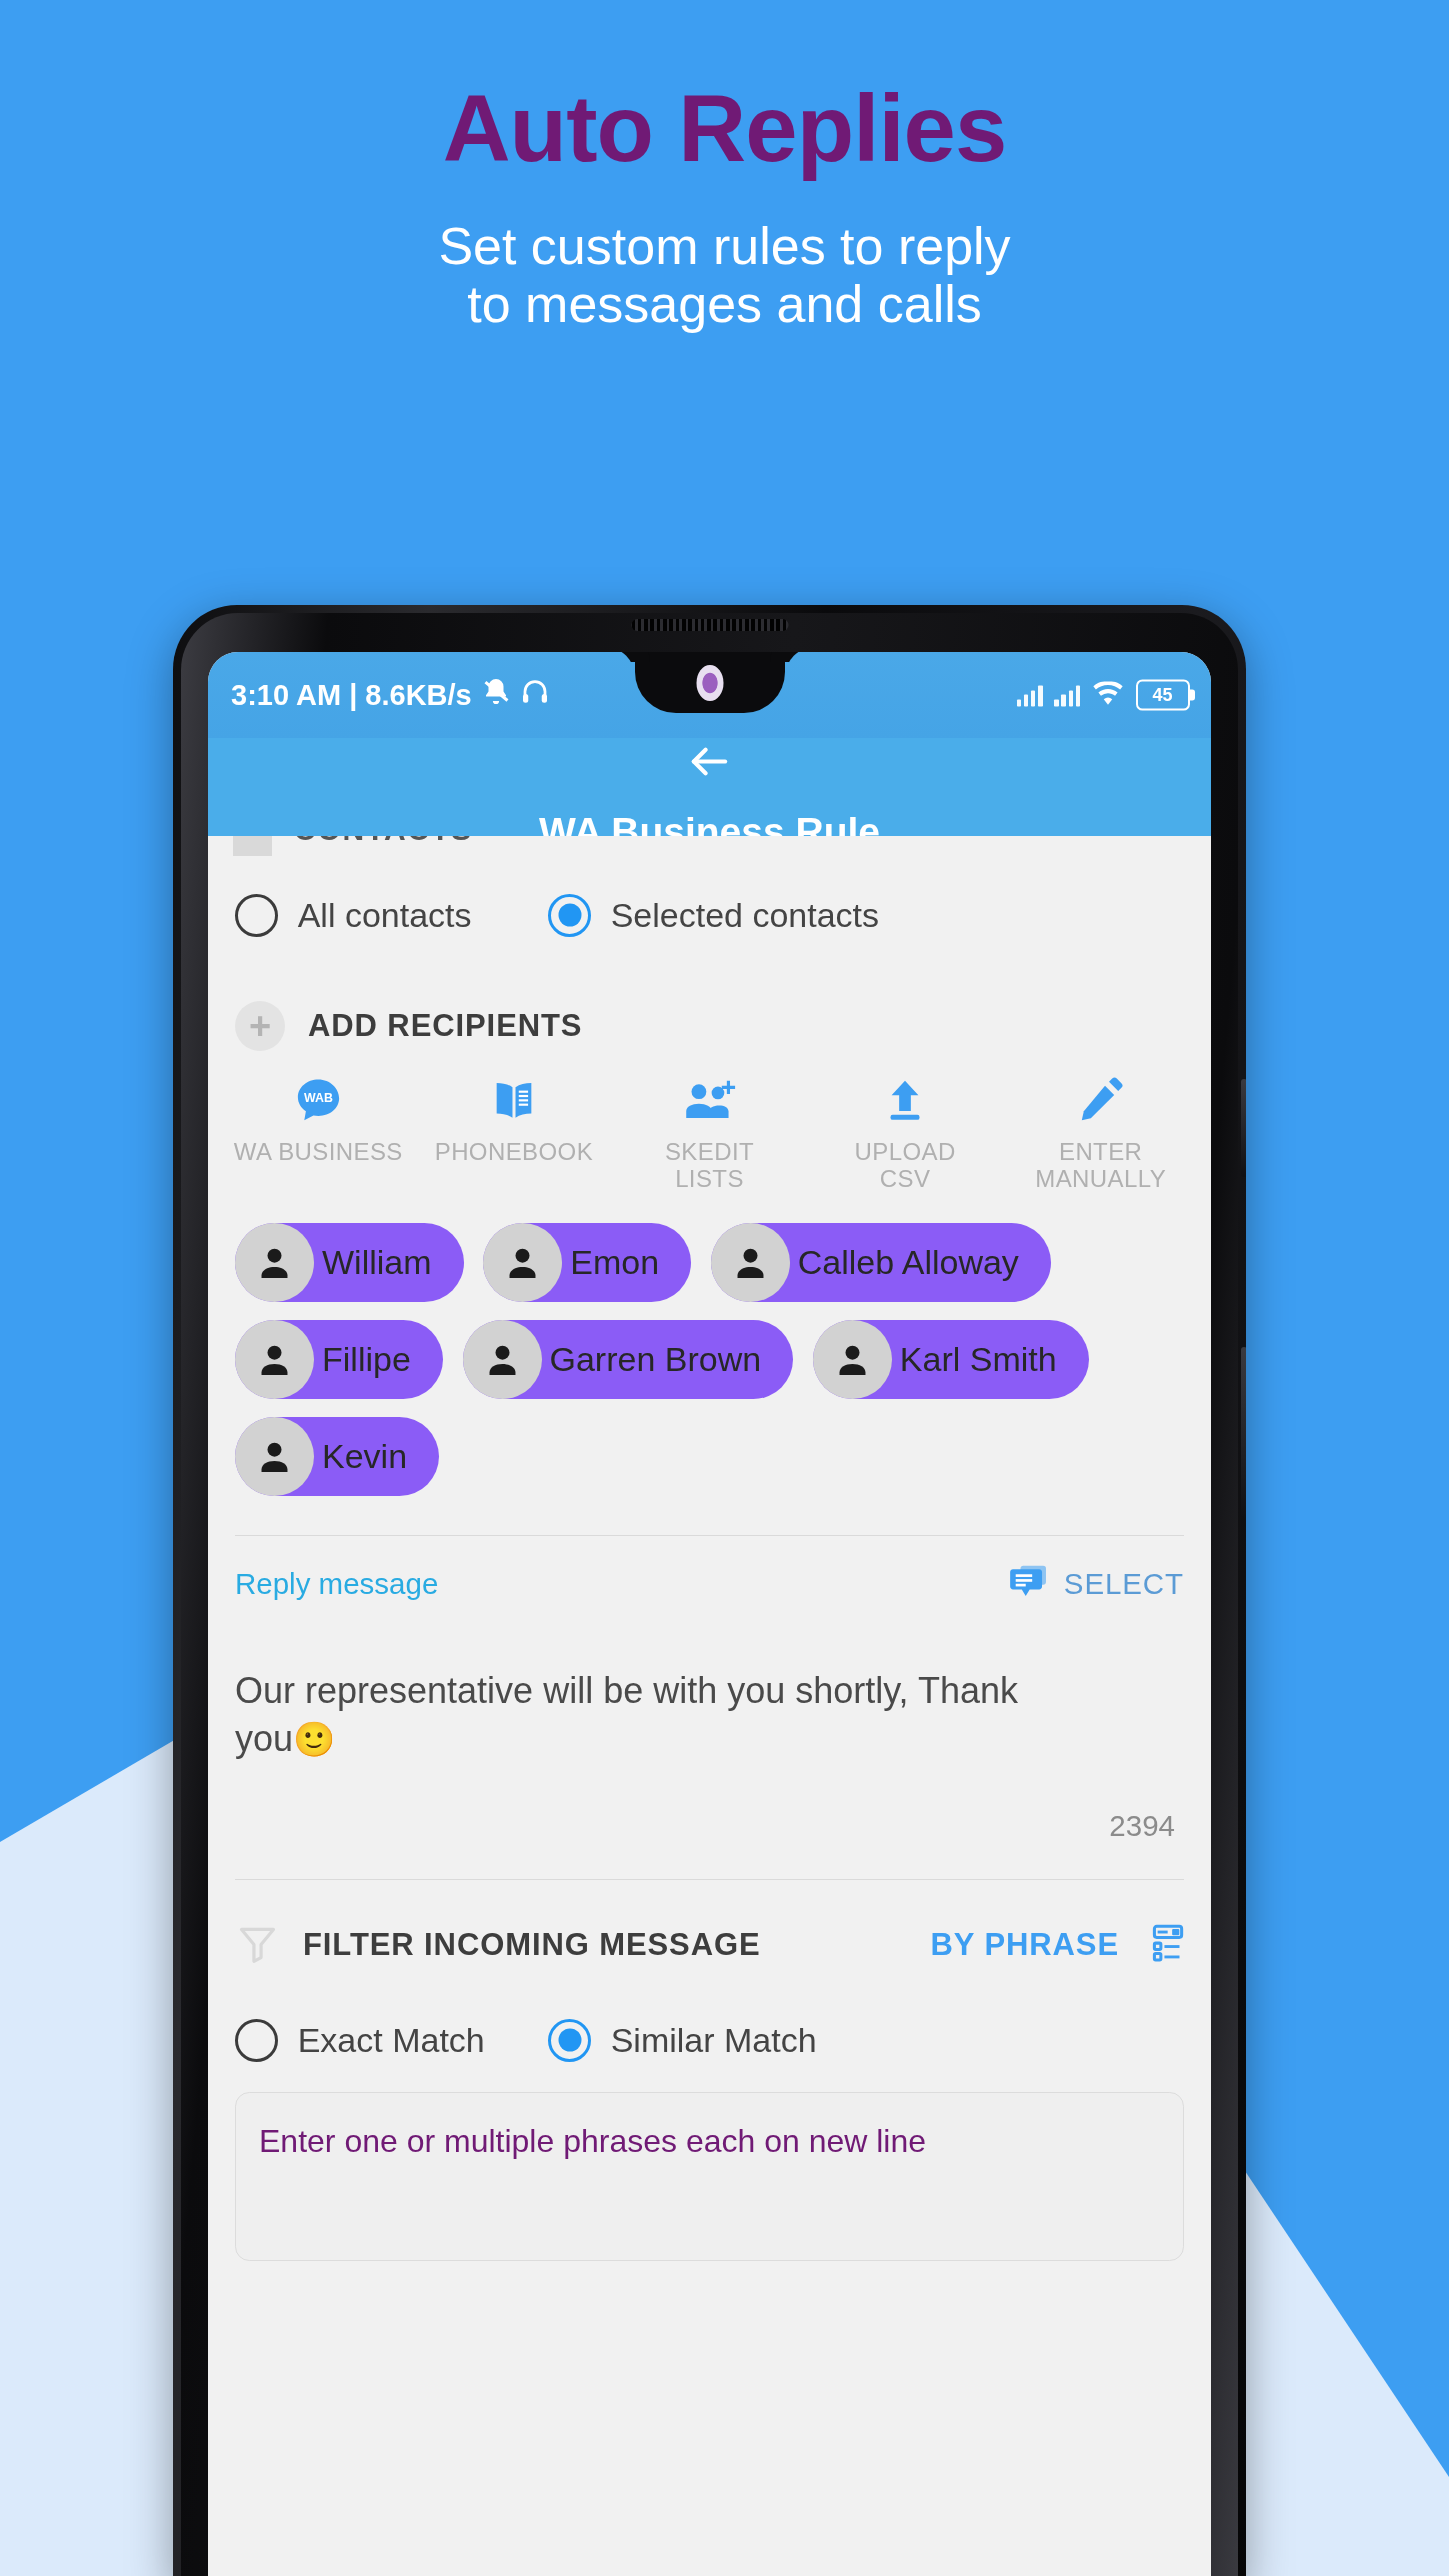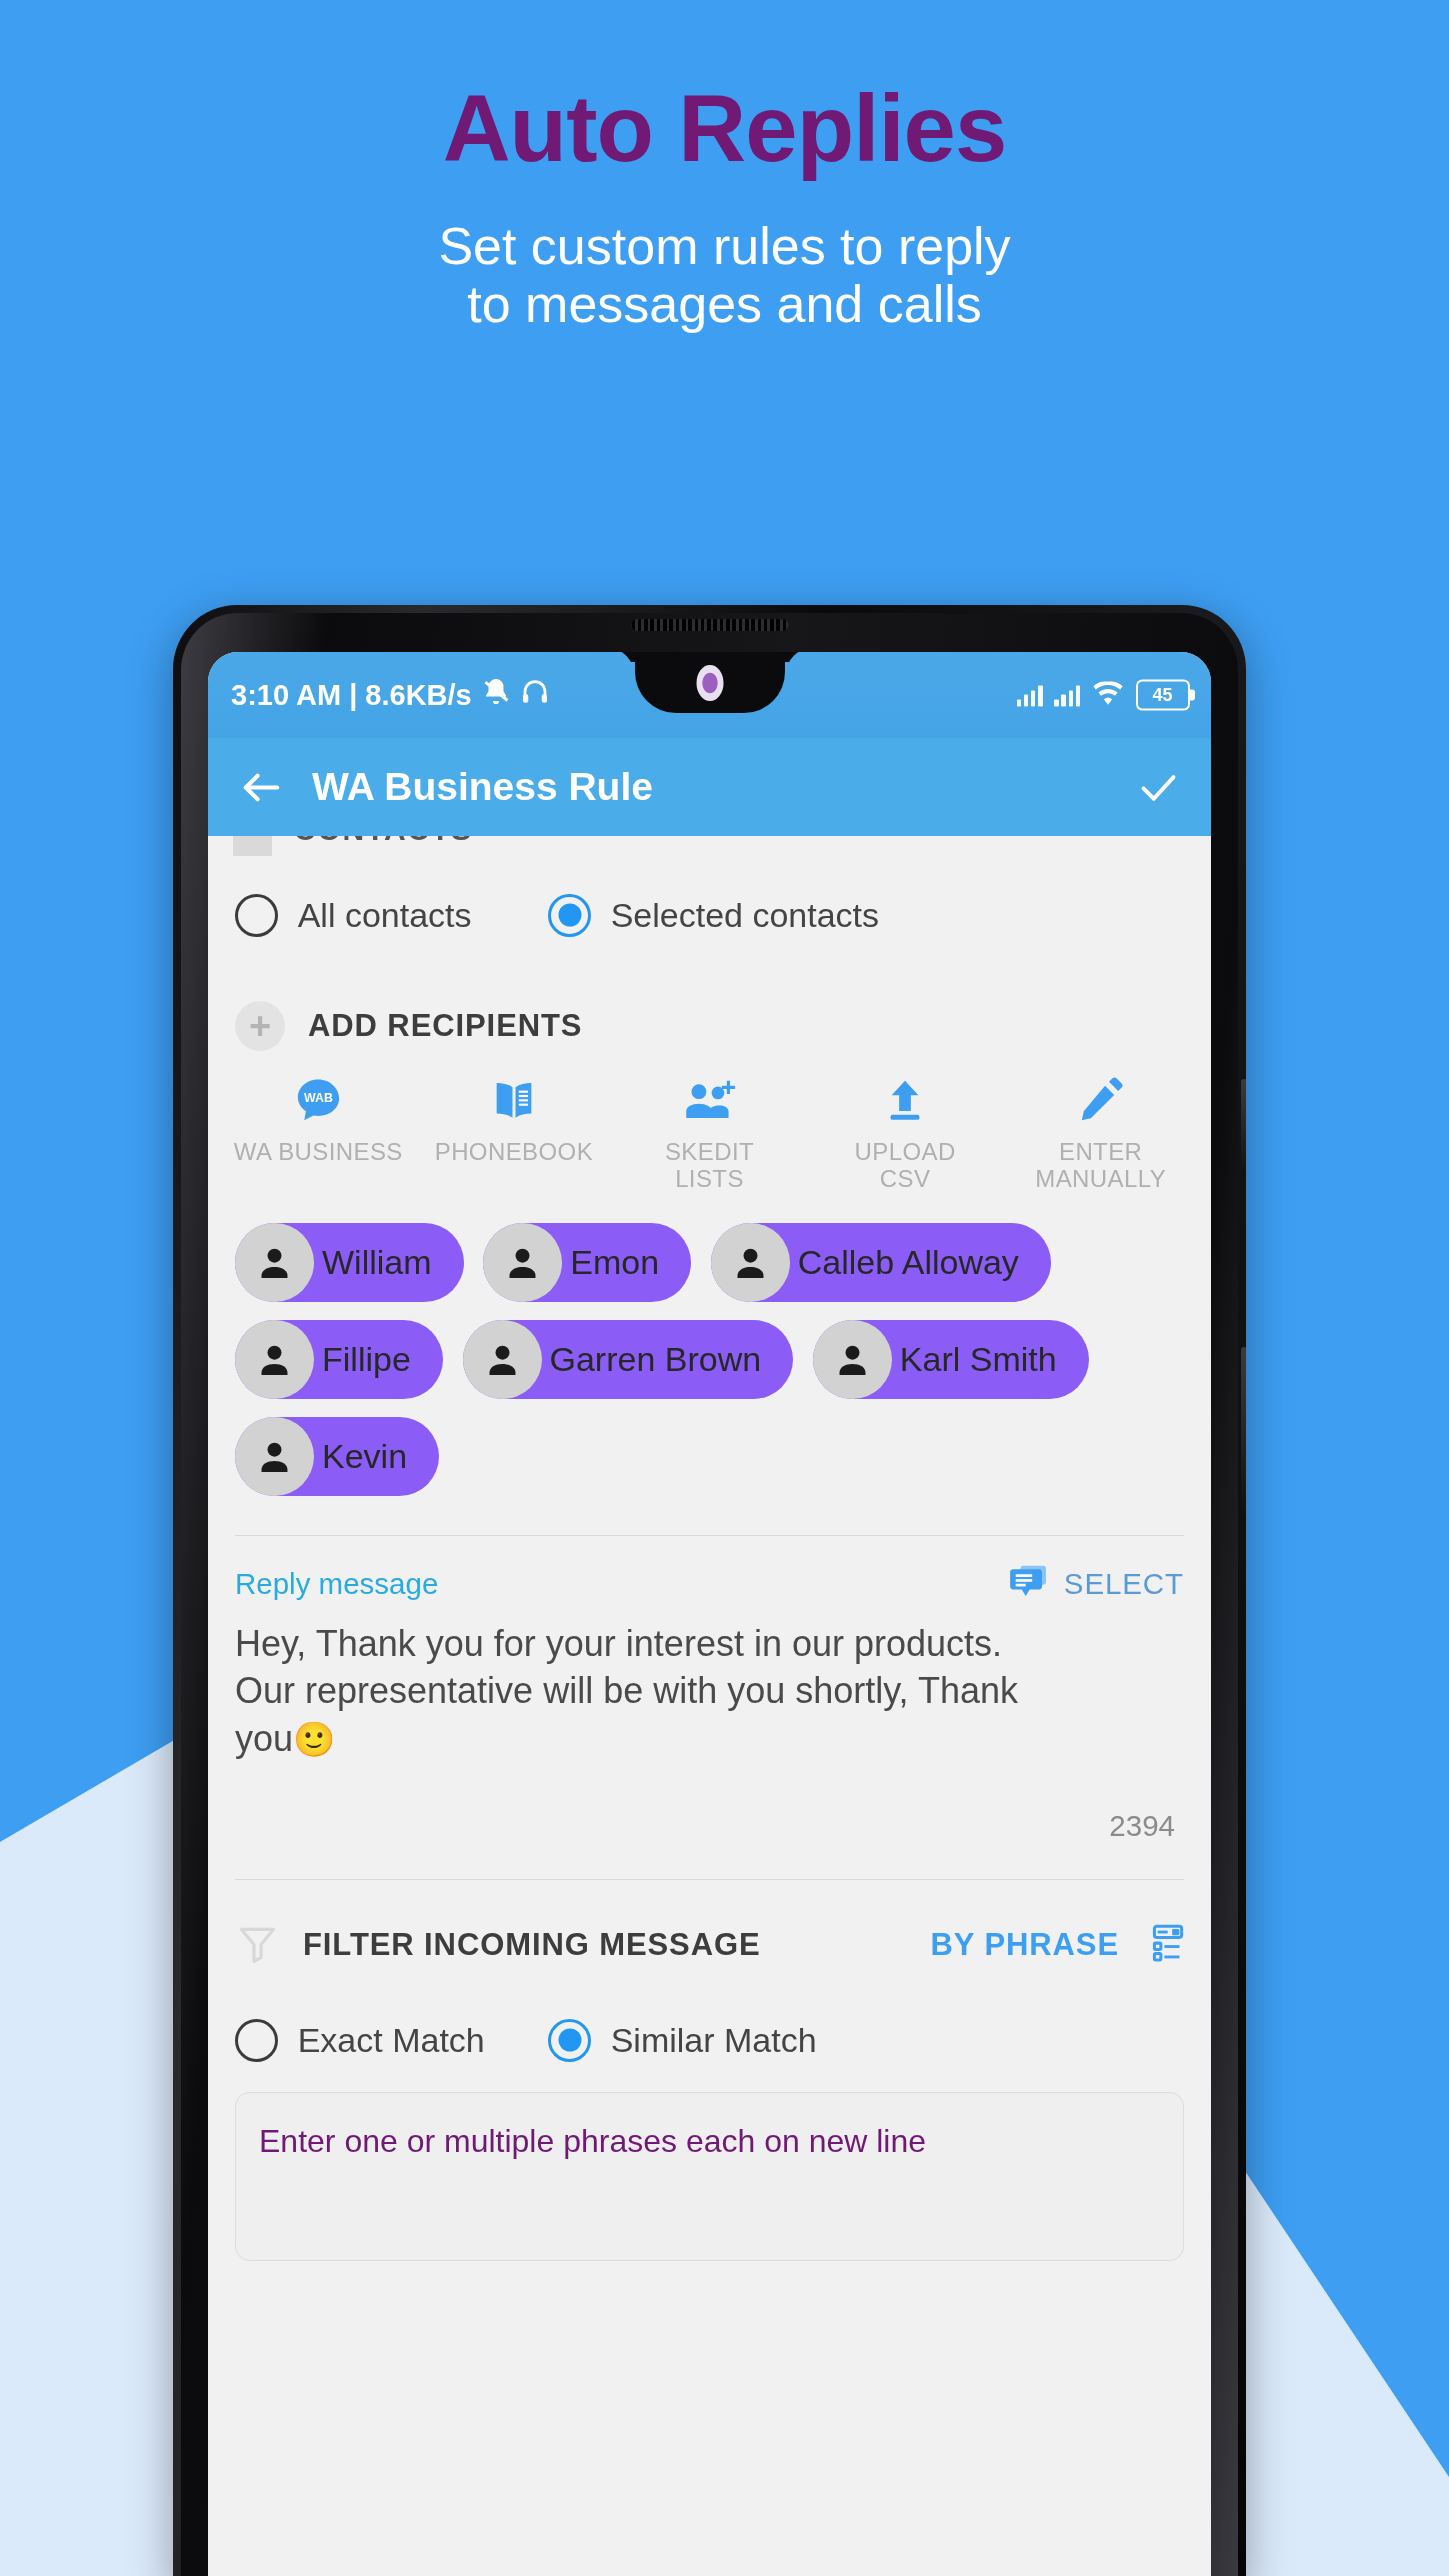--- a/index.html
+++ b/index.html
@@ -105,21 +105,21 @@
     display:flex;align-items:center;justify-content:center;
     width:50px;height:27px;border:2.7px solid #fff;border-radius:6.3px;
     font-size:18px;font-weight:bold;position:relative;
   }
   .battery:after{content:"";position:absolute;right:-7.2px;top:8px;
                  width:4.5px;height:10.7px;background:#fff;border-radius:0 2.7px 2.7px 0;}
 
   
   .appbar{
     height:98px;background:#4aadea;color:#fff;
-    display:flex;align-items:center;padding:0 27px;gap:25px;
+    display:flex;align-items:center;padding:0 27px;gap:25px;flex-direction:column;
   }
   .appbar-title{font-size:39px;font-weight:bold;flex:1;}
   .icon-btn{width:52px;height:52px;display:flex;align-items:center;justify-content:center;}
 
   
   .content{
     position:relative;background:#f1f1f1;height:1686px;overflow:hidden;
     padding:0 0 0 0;
   }
   .clipped-head{
@@ -467,21 +467,21 @@
               <rect x="4.3" y="7.4" width="9.2" height="1.5" fill="#ffffff"></rect>
               <rect x="4.3" y="10.1" width="9.2" height="1.5" fill="#ffffff"></rect>
               <rect x="4.3" y="12.7" width="5.6" height="1.5" fill="#ffffff"></rect>
             </svg>
           </span>
           <span class="select-lbl">SELECT</span>
         </span>
       </div>
 
       <div class="reply-body">
-        <span>Hey, Thank you for your interest in our products.</span><br>
+        <br>
         <span>Our representative will be with you shortly, Thank</span><br>
         <span>you</span><span class="emoji">🙂</span>
       </div>
 
       <div class="char-count">2394</div>
 
       <div class="divider" style="margin-top:36px;"></div>
 
       <div class="filter-head" style="margin-top:41px;">
         <span>

